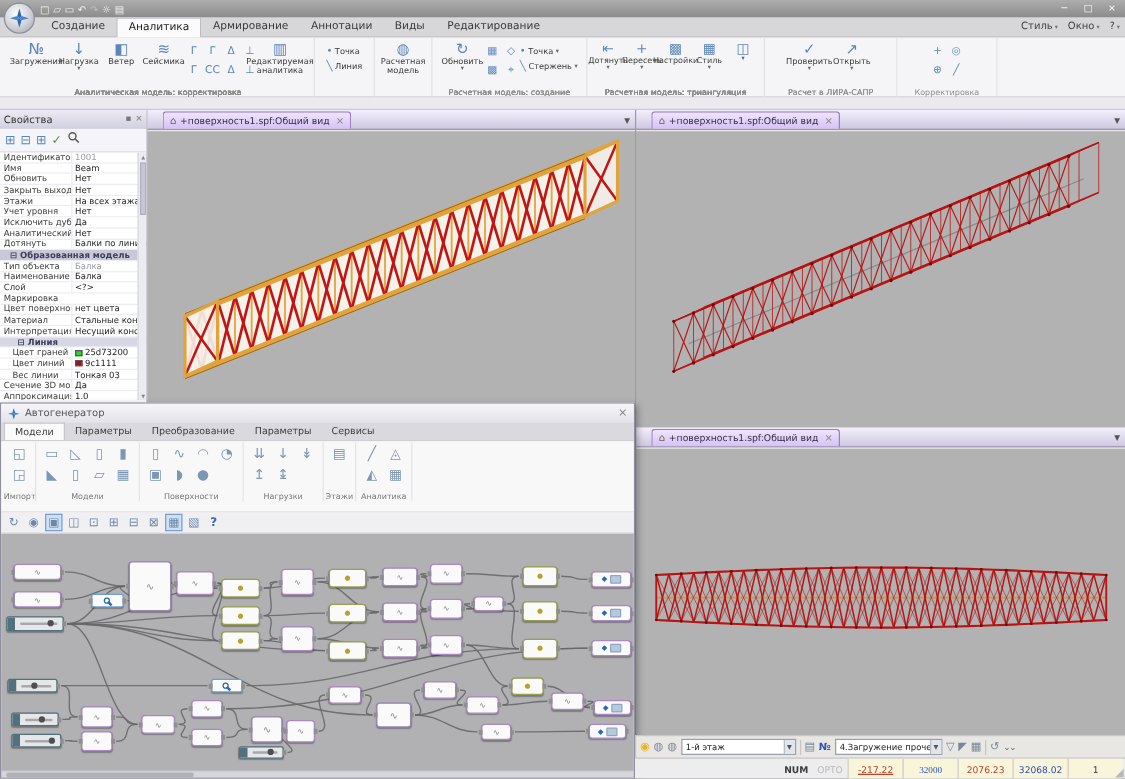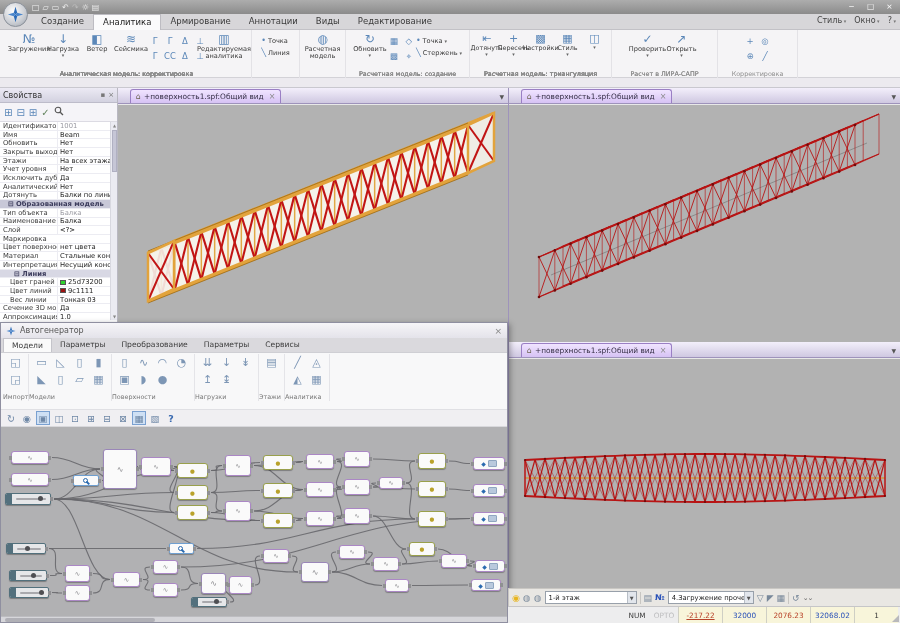--- a/index.html
+++ b/index.html
@@ -80,21 +80,21 @@
   .aghead{height:15px;background:linear-gradient(#f6f5f8,#e4e3ea);display:flex;align-items:center;padding:0 5px;font-size:8px;color:#555;gap:4px;}
   .aghead .sp{flex:1}
   .aghead .x{color:#888;font-size:9px;}
   .agtabs{height:15px;background:#dad9dd;display:flex;padding-left:2px;border-bottom:1px solid #cfcfd4;}
   .agtab{padding:2px 8px 0;font-size:7.6px;color:#3c3c3c;}
   .agtab.active{background:#fafafa;border:1px solid #c4c4ca;border-bottom:none;}
   .agtools{height:57px;background:#f8f8f9;display:flex;padding:1px 2px 8px;border-bottom:1px solid #e0e0e4;}
   .aggroup{position:relative;border-right:1px solid #e4e4e8;padding:1px 4px 8px;display:flex;flex-direction:column;gap:1px;}
   .aggroup .agrow{display:flex;gap:2px;}
   .aggroup .agrow span{width:17px;height:16px;font-size:11px;line-height:16px;text-align:center;color:#7d96b5;}
-  .aggl{position:absolute;bottom:0;left:0;right:0;font-size:6.4px;color:#777;}
+  .aggl{position:absolute;bottom:0;left:0;right:0;text-align:center;font-size:6.4px;color:#777;}
   .agsmall{height:17px;background:#f0eff2;border-bottom:1px solid #d8d8dc;display:flex;align-items:center;gap:2px;padding:0 3px;}
   .agsmall span{width:14px;height:14px;font-size:9.5px;line-height:13px;text-align:center;color:#6e87a6;border:1px solid transparent;}
   .agsmall span.active{background:#cfe0f4;border-color:#7aa0d0;}
   .agsmall span.help{color:#3a6ab0;font-weight:bold;}
 
   
   .gcanvas{position:relative;width:506px;height:195px;background:#b1b1b3;overflow:hidden;}
   .gcanvas svg{position:absolute;left:0;top:0;}
   .gnode{position:absolute;background:#fafafa;border:1px solid #ab87c5;border-radius:3px;
      box-shadow:0 1px 1px rgba(0,0,0,.3);display:flex;align-items:center;justify-content:center;z-index:2;}
@@ -121,21 +121,21 @@
      display:flex;align-items:center;gap:3px;padding:0 3px;}
   .btoolbar .tic{font-size:9px;line-height:16px;color:#78889a;}
   .btoolbar .bulb{color:#e8b51e;}
   .btoolbar .numic{color:#2a52b8;font-weight:bold;font-size:8px;}
   .bselect{height:13px;background:#fff;border:1px solid #98a0aa;font-size:6.8px;color:#222;display:flex;align-items:center;position:relative;padding:0 11px 0 3px;white-space:nowrap;}
   .bselect .sar{position:absolute;right:0;top:0;bottom:0;width:9px;background:#e2e6ec;border-left:1px solid #b8bec6;font-size:5px;color:#555;text-align:center;line-height:12px;}
   .bsep{width:1px;height:12px;background:#c8c6c2;}
   .morev{font-size:7px;color:#666;letter-spacing:-1px;}
   .statusbar{position:absolute;left:508px;top:606px;width:392px;height:17px;background:#ededee;border-top:1px solid #c6c6c8;display:flex;align-items:stretch;font-size:7.3px;}
   .st-pad{width:116px;}
-  .st-num{width:26px;color:#3c3c3c;font-weight:normal;display:flex;align-items:center;justify-content:center;}
+  .st-num{width:26px;color:#3c3c3c;font-weight:bold;display:flex;align-items:center;justify-content:center;}
   .st-orto{width:28px;color:#bcbcbe;display:flex;align-items:center;justify-content:center;}
   .st-cell{width:44px;background:#f8f5da;border-left:1px solid #cfcfc4;display:flex;align-items:center;justify-content:center;white-space:nowrap;overflow:hidden;}
   .grip{position:absolute;right:1px;bottom:1px;width:0;height:0;border-left:7px solid transparent;border-bottom:7px solid #b9b9bc;}
 </style>
 </head>
 <body>
 
 <div id="app">
 
   <div class="titlebar">
@@ -1372,19 +1372,19 @@
       <div class="bsep"></div>
       <span class="tic ">↺</span>
       <span class="morev">⌄⌄</span>
     </div>
 
   <div class="statusbar" id="statusbar">
       <div class="st-pad"></div>
       <div class="st-num">NUM</div>
       <div class="st-orto">ОРТО</div>
       <div class="st-cell" style="color: rgb(184, 67, 42); text-decoration: underline;">-217.22</div>
-      <div class="st-cell" style="color: rgb(42, 82, 184);">32000</div>
+      <div class="st-cell" style="color: rgb(42, 82, 184); font-family: Liberation Serif, serif;">32000</div>
       <div class="st-cell" style="color: rgb(184, 67, 42);">2076.23</div>
       <div class="st-cell" style="color: rgb(42, 82, 184);">32068.02</div>
       <div class="st-cell" style="color: rgb(51, 51, 51);">1</div>
     </div>
   <div class="grip"></div>
 </div>
 
 </body></html>

